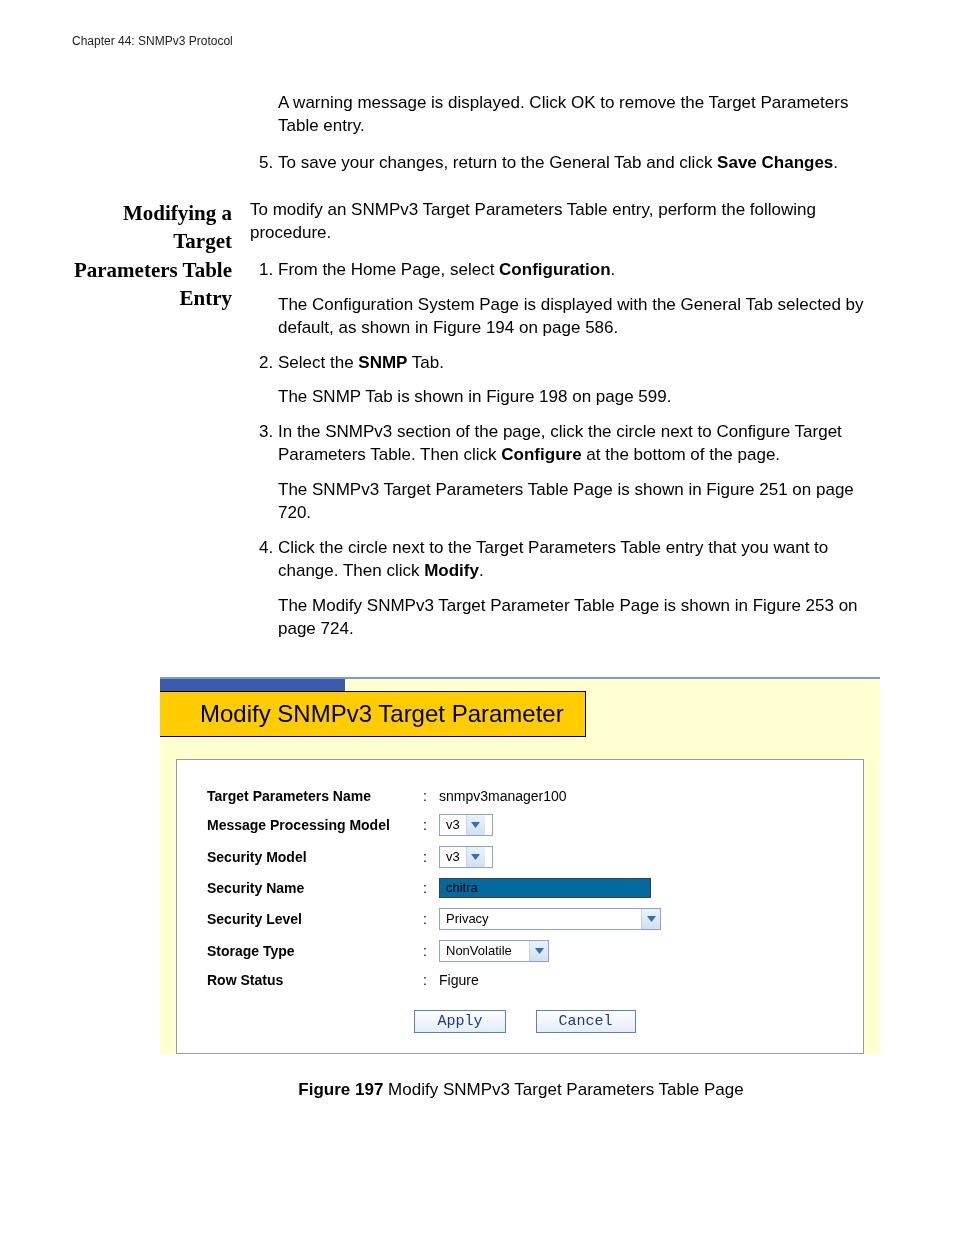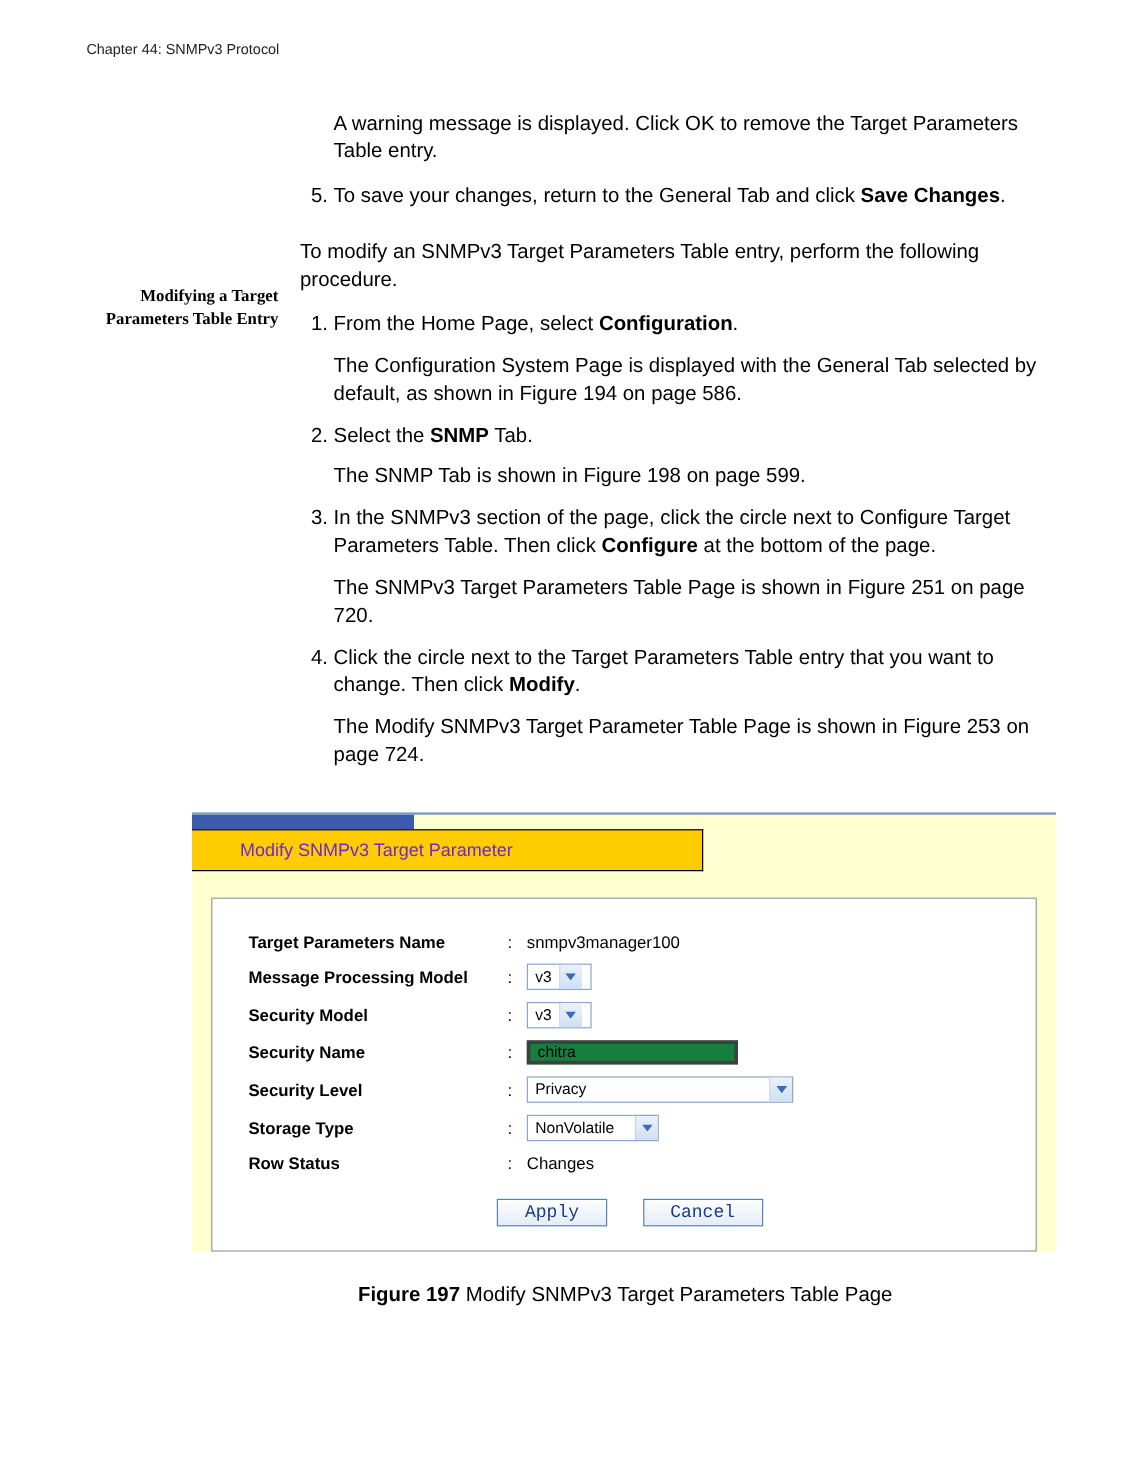--- a/index.html
+++ b/index.html
@@ -27,24 +27,23 @@
     align-items: flex-start;
     gap: 18px;
   }
   .side-col {
     width: 160px;
     flex: 0 0 160px;
   }
   .side-title {
     font-family: Georgia, "Times New Roman", serif;
     font-weight: bold;
-    font-size: 14px;
+    font-size: 21px;
     text-align: right;
     line-height: 1.35;
-    margin-top: 40px;
   }
   .main-col {
     flex: 1;
   }
   .para {
     margin: 0 0 14px 0;
     line-height: 1.35;
   }
   ol.steps {
     margin: 0;
@@ -78,22 +77,22 @@
   }
   .panel-title-row {
     display: flex;
   }
   .panel-title {
     background: #ffcc00;
     border: 1px solid #000;
     border-left: none;
     padding: 8px 20px 8px 40px;
     font-family: Arial, sans-serif;
-    font-size: 15px;
-    color: #6d28d9;
+    font-size: 24px;
+    color: #000000;
     width: 365px;
   }
   .form-box {
     background: #fff;
     border: 1px solid #999;
     margin: 22px 16px 16px 16px;
     padding: 28px 20px 20px 30px;
     font-family: Arial, sans-serif;
     font-size: 14px;
   }
@@ -128,28 +127,28 @@
     width: 18px;
     height: 100%;
     display: flex;
     align-items: center;
     justify-content: center;
     border-left: 1px solid #c5d4e8;
     background: linear-gradient(#eaf2fb,#cfe0f3);
   }
   .select-look .sarrow svg { display:block; }
   .input-look {
-    border: 3px solid #404040;
-    background: #15803d;
+    border: 1px solid #404040;
+    background: #0369a1;
     height: 20px;
     padding: 0 6px;
     display: inline-flex;
     align-items: center;
     font-size: 13px;
-    width: 176px;
+    width: 212px;
     box-sizing: border-box;
   }
   .btn-row {
     display: flex;
     justify-content: center;
     gap: 30px;
     margin-top: 22px;
   }
   .btn {
     border: 1px solid #5a7fbf;
@@ -280,21 +279,21 @@
             <span class="sarrow">
               <svg width="9" height="6">
                   <polygon points="0,0 9,0 4.5,6" fill="#3a6db5"></polygon>
                 </svg>
             </span>
           </div>
         </div>
         <div class="frow">
           <div class="flab">Row Status</div>
           <div class="fcolon">:</div>
-          <div class="fval-text">Changes</div>
+          <div class="fval-text">Figure</div>
         </div>
         <div class="btn-row">
           <button class="btn">Apply</button>
           <button class="btn">Cancel</button>
         </div>
       </div>
     </div>
     <div class="fig-caption">
       <b>Figure 197</b><span>  Modify SNMPv3 Target Parameters Table Page</span>
     </div>

